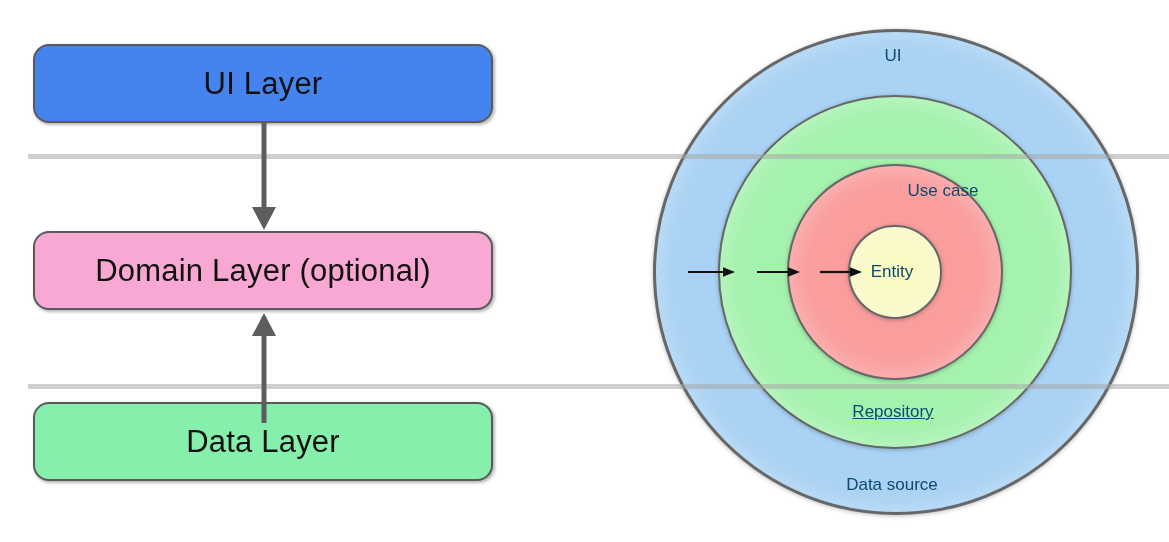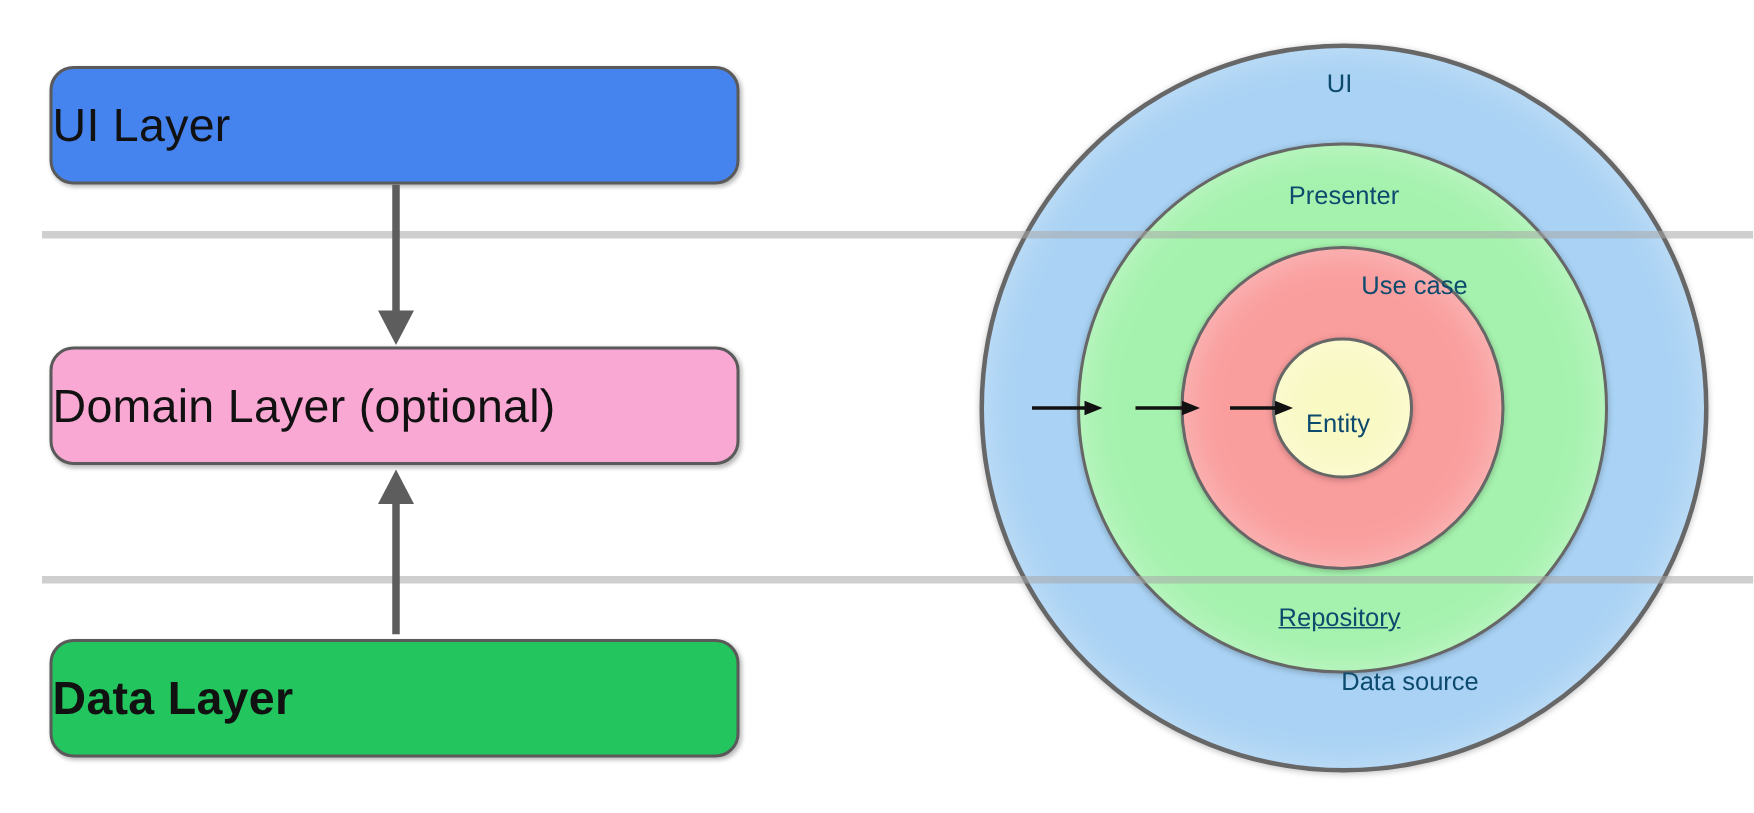--- a/index.html
+++ b/index.html
@@ -18,28 +18,28 @@
     z-index:30;
   }
   .hline-1{top:154px;}
   .hline-2{top:384px;}
 
   
   .layer-box{
     position:absolute;left:33px;width:460px;height:79px;
     border:2px solid #5a5a5a;border-radius:16px;
     box-sizing:border-box;
-    display:flex;align-items:center;justify-content:flex-start;
+    display:flex;align-items:center;justify-content:center;
     font-size:31px;letter-spacing:0.2px;
     box-shadow:1.5px 1.5px 3px rgba(0,0,0,0.28);
     z-index:20;
   }
   .box-ui{top:44px;background:#4584ee;}
   .box-domain{top:231px;background:#f9a8d4;}
-  .box-data{top:426px;background:#22c55e;font-weight:bold;}
+  .box-data{top:402px;background:#86efac;}
 
   .left-arrow-svg{position:absolute;z-index:40;}
   .arrow-down-svg{left:251px;top:123px;}
   .arrow-up-svg{left:251px;top:312px;}
 
   
   .ring{
     position:absolute;border-radius:50%;box-sizing:border-box;
     border:2.5px solid #676767;
     box-shadow:0 1px 4px rgba(0,0,0,0.25), inset 0 0 28px rgba(255,255,255,0.35);
@@ -50,23 +50,23 @@
   .ring-entity{left:848px;top:225px;width:94px;height:94px;background:#f9f9c4;z-index:4;}
 
   .ring-label{
     position:absolute;z-index:35;
     transform:translateX(-50%);
     font-size:17px;line-height:26px;white-space:nowrap;color:#0c4a6e;
   }
   .lbl-ui{left:893px;top:43px;}
   .lbl-presenter{left:896px;top:118px;}
   .lbl-usecase{left:943px;top:178px;}
-  .lbl-entity{left:892px;top:270px;}
+  .lbl-entity{left:892px;top:259px;}
   .lbl-repository{left:893px;top:399px;text-decoration:underline;}
-  .lbl-datasource{left:892px;top:442px;margin-left:48px;}
+  .lbl-datasource{left:892px;top:472px;}
 
   .inward-arrows-svg{position:absolute;left:684px;top:261px;z-index:36;}
 </style>
 </head>
 <body>
 
 <div class="canvas">
 
   <div class="ring ring-ui"></div>
   <div class="ring ring-presenter"></div>
@@ -104,19 +104,18 @@
       <line x1="73" y1="11" x2="106" y2="11" stroke="#111" stroke-width="2.2"></line>
       <polygon points="116,11 104,6.2 104,15.8" fill="#111"></polygon>
     </g>
     <g>
       <line x1="136" y1="11" x2="168" y2="11" stroke="#111" stroke-width="2.2"></line>
       <polygon points="178,11 166,6.2 166,15.8" fill="#111"></polygon>
     </g>
   </svg>
 
   <div class="ring-label lbl-ui">UI</div>
-  <div class="ring-label lbl-presenter">Presenter</div>
   <div class="ring-label lbl-usecase">Use case</div>
   <div class="ring-label lbl-entity">Entity</div>
   <div class="ring-label lbl-repository">Repository</div>
   <div class="ring-label lbl-datasource">Data source</div>
 
 </div>
 
 </body></html>

